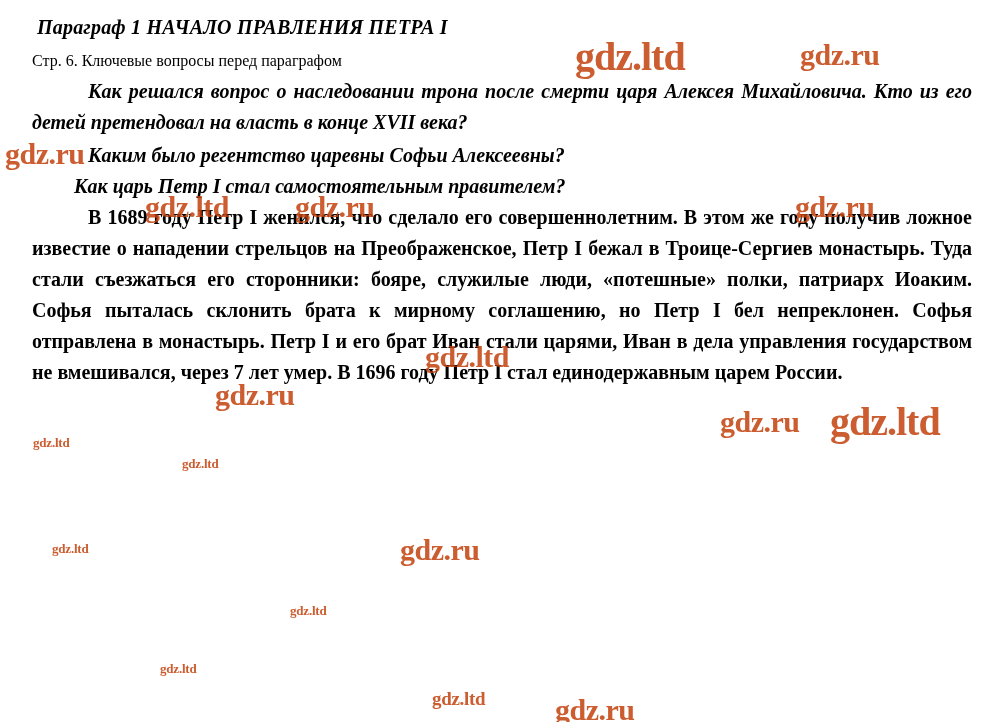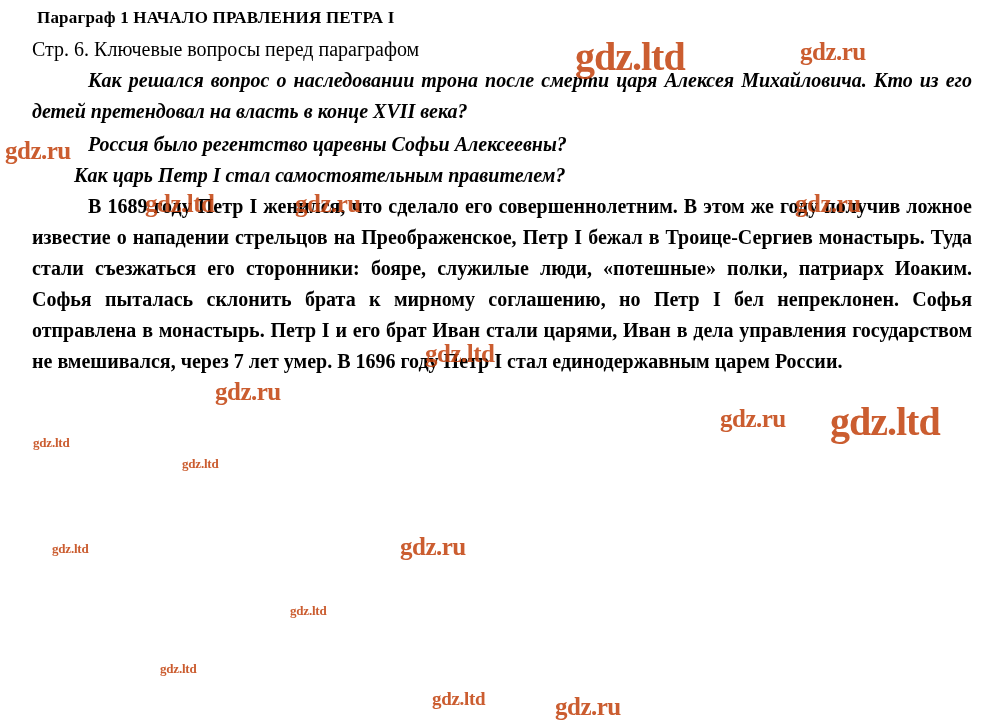--- a/index.html
+++ b/index.html
@@ -23,26 +23,27 @@
   }
   .content {
     position: absolute;
     left: 32px;
     top: 8px;
     width: 940px;
   }
   .title {
     font-family: "Liberation Serif", serif;
     font-weight: bold;
-    font-size: 17px;
+    font-size: 20px;
     letter-spacing: 0.2px;
-    margin: 0 0 6px 5px;
+    margin: 8px 0 6px 5px;
+    font-style: italic;
   }
   .line {
-    font-size: 20px;
+    font-size: 16px;
     line-height: 31px;
     margin: 0;
   }
   .para {
     font-size: 20px;
     line-height: 31px;
     text-align: justify;
     margin: 0;
     font-weight: bold;
   }
@@ -63,39 +64,39 @@
     position: absolute;
     font-family: Liberation Serif, serif;
     font-weight: bold;
     color: #c2410c;
     opacity: 0.85;
     white-space: nowrap;
     pointer-events: none;
     user-select: none;
   }
   .wm-lg { font-size: 40px; letter-spacing: -1px; }
-  .wm-md { font-size: 25px; letter-spacing: -0.5px; }
+  .wm-md { font-size: 30px; letter-spacing: -0.5px; }
   .wm-sm { font-size: 19px; letter-spacing: -0.3px; }
   .wm-xs { font-size: 13px; letter-spacing: -0.2px; }
 </style>
 </head>
 <body>
 
 <div id="page">
 
   <div class="content">
 
     <h1 class="title">Параграф 1 НАЧАЛО ПРАВЛЕНИЯ ПЕТРА I</h1>
 
     <p class="line">Стр. 6. Ключевые вопросы перед параграфом</p>
 
     <p class="para ital indent">Как решался вопрос о наследовании трона после смерти царя Алексея Михайловича. Кто из его детей претендовал на власть в конце XVII века?</p>
 
 
-    <p class="para ital indent sub">Россия было регентство царевны Софьи Алексеевны?</p>
+    <p class="para ital indent sub">Каким было регентство царевны Софьи Алексеевны?</p>
 
 
 
     <p class="para ital indent-sm">Как царь Петр I стал самостоятельным правителем?</p>
 
     <p class="para indent">В 1689 году Петр I женился, что сделало его совершеннолетним. В этом же году получив ложное известие о нападении стрельцов на Преображенское, Петр I бежал в Троице-Сергиев монастырь. Туда стали съезжаться его сторонники: бояре, служилые люди, «потешные» полки, патриарх Иоаким. Софья пыталась склонить брата к мирному соглашению, но Петр I бел непреклонен. Софья отправлена в монастырь. Петр I и его брат Иван стали царями, Иван в дела управления государством не вмешивался, через 7 лет умер. В 1696 году Петр I стал единодержавным царем России.</p>
 
   </div>
 
   <div id="watermark-layer">

